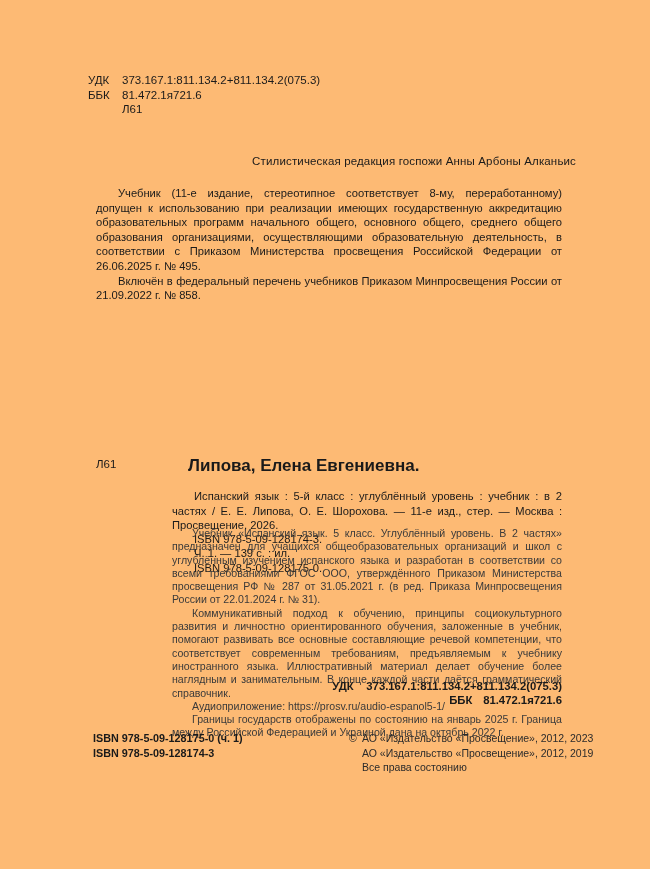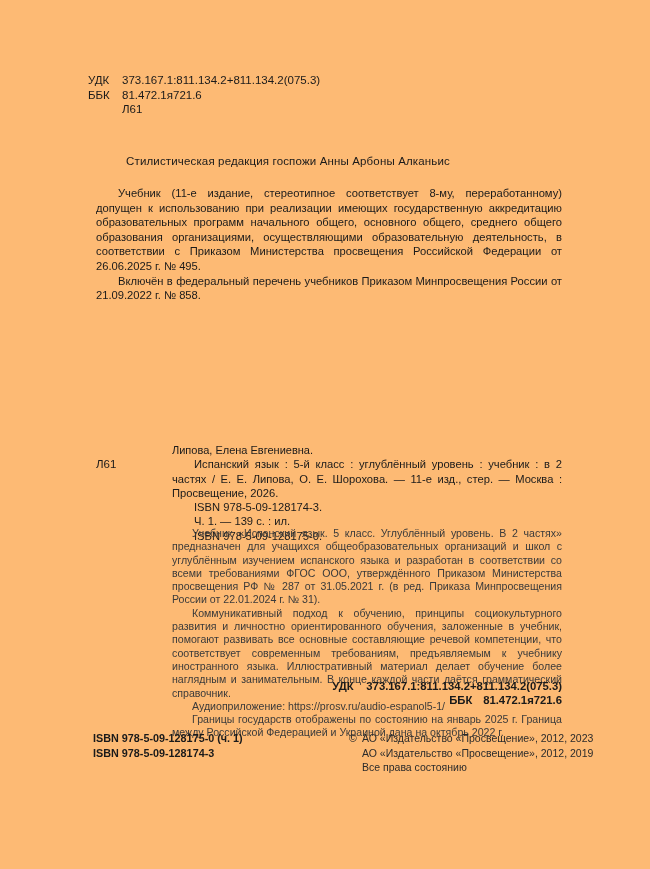--- a/index.html
+++ b/index.html
@@ -42,21 +42,21 @@
     display: inline-block;
     width: 34px;
   }
 
   
   .credit-line {
     position: absolute;
     left: 0;
     top: 155px;
     width: 576px;
-    text-align: center;
+    text-align: right;
     font-size: 11.5px;
     letter-spacing: 0.15px;
   }
 
   
   .approval {
     position: absolute;
     left: 96px;
     top: 186px;
     width: 466px;
@@ -83,23 +83,23 @@
     position: absolute;
     left: 0px;
     top: 14px;
     font-size: 11.5px;
   }
   .record-body {
     margin-left: 76px;
     width: 390px;
   }
   .record-author {
-    font-weight: normal;
-    font-size: 11px;
-    margin: 0;
+    font-weight: bold;
+    font-size: 17px;
+    margin: 16px;
   }
   .record-title {
     margin: 0;
     text-indent: 22px;
     text-align: justify;
   }
   .record-isbn {
     margin: 0;
     padding-left: 22px;
   }

